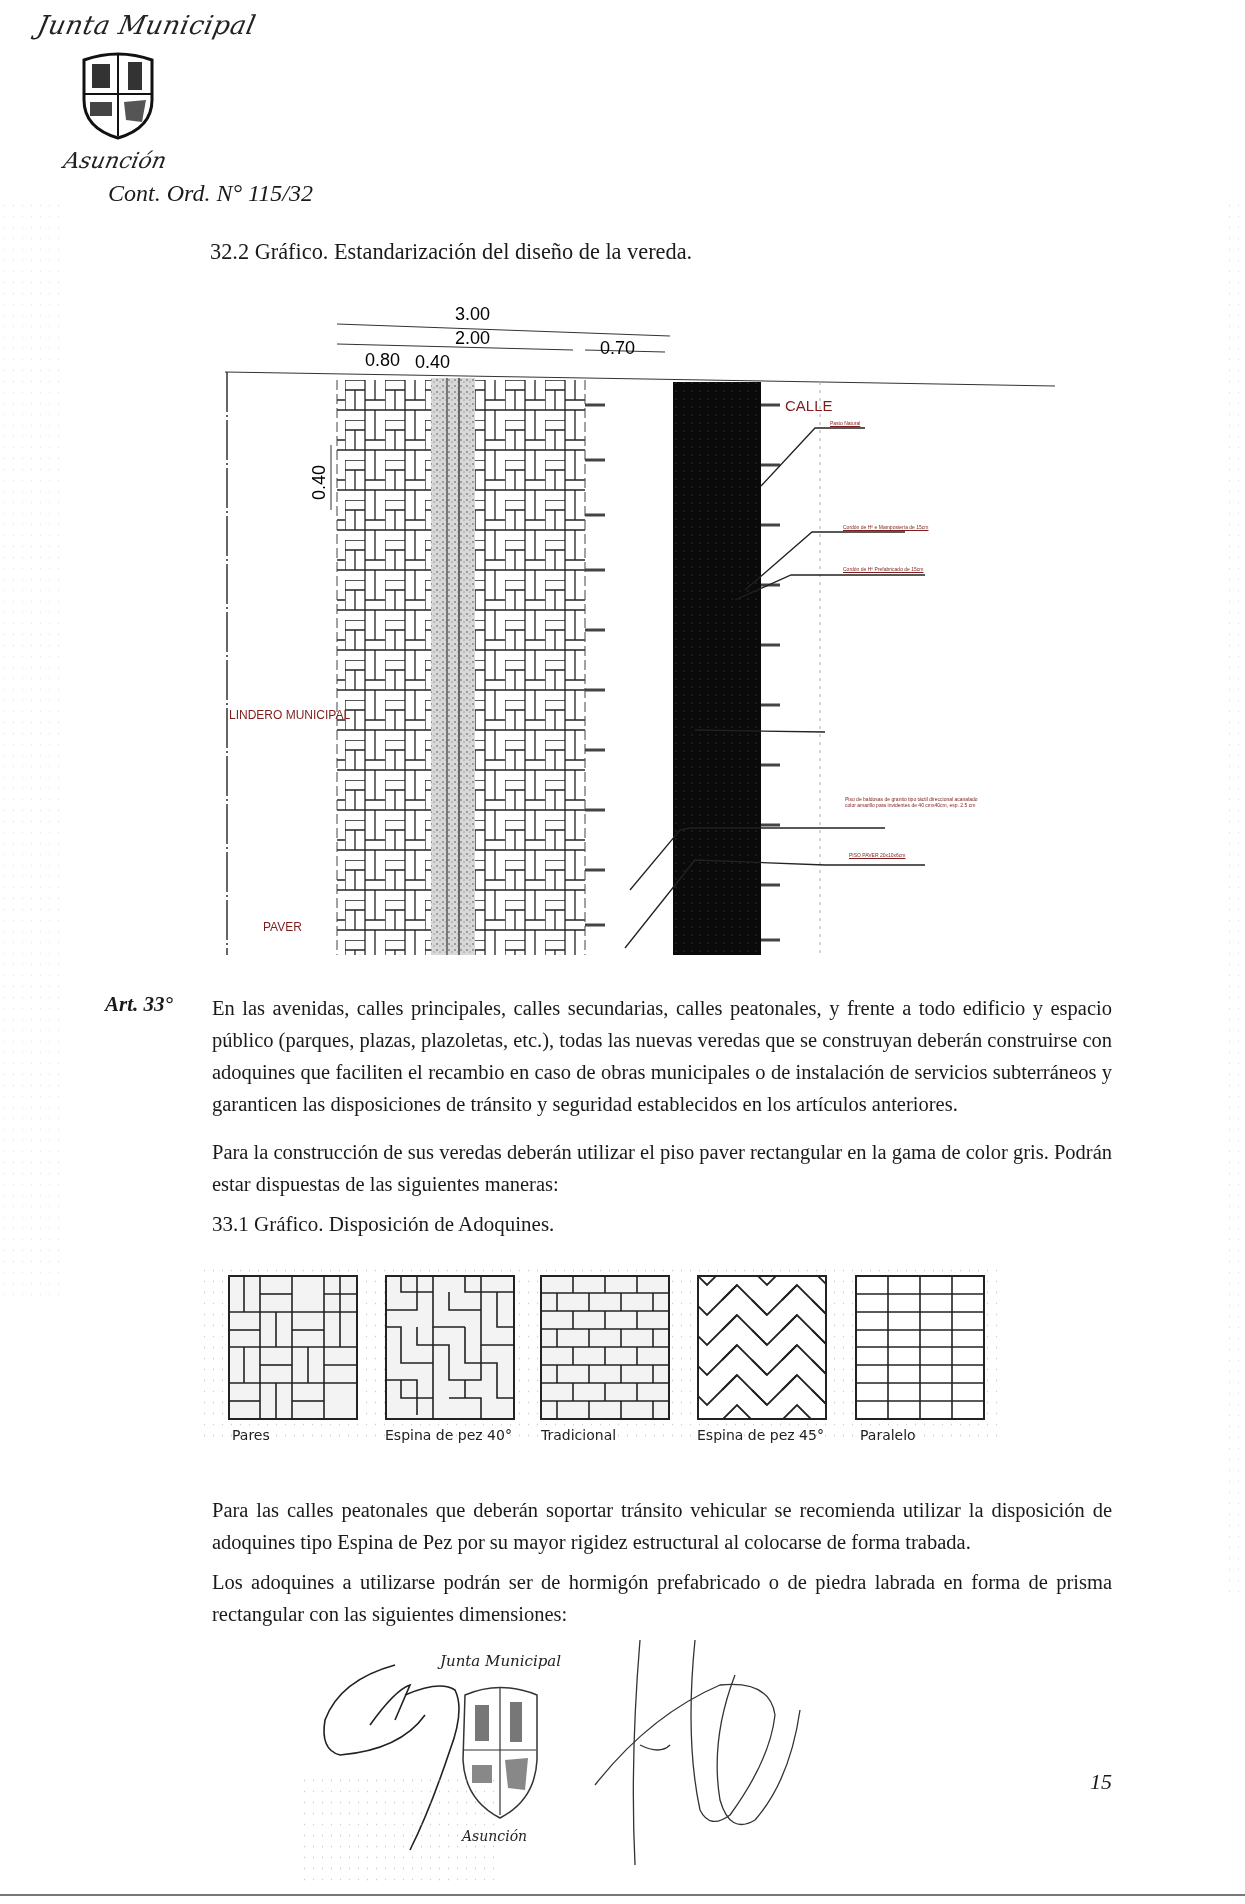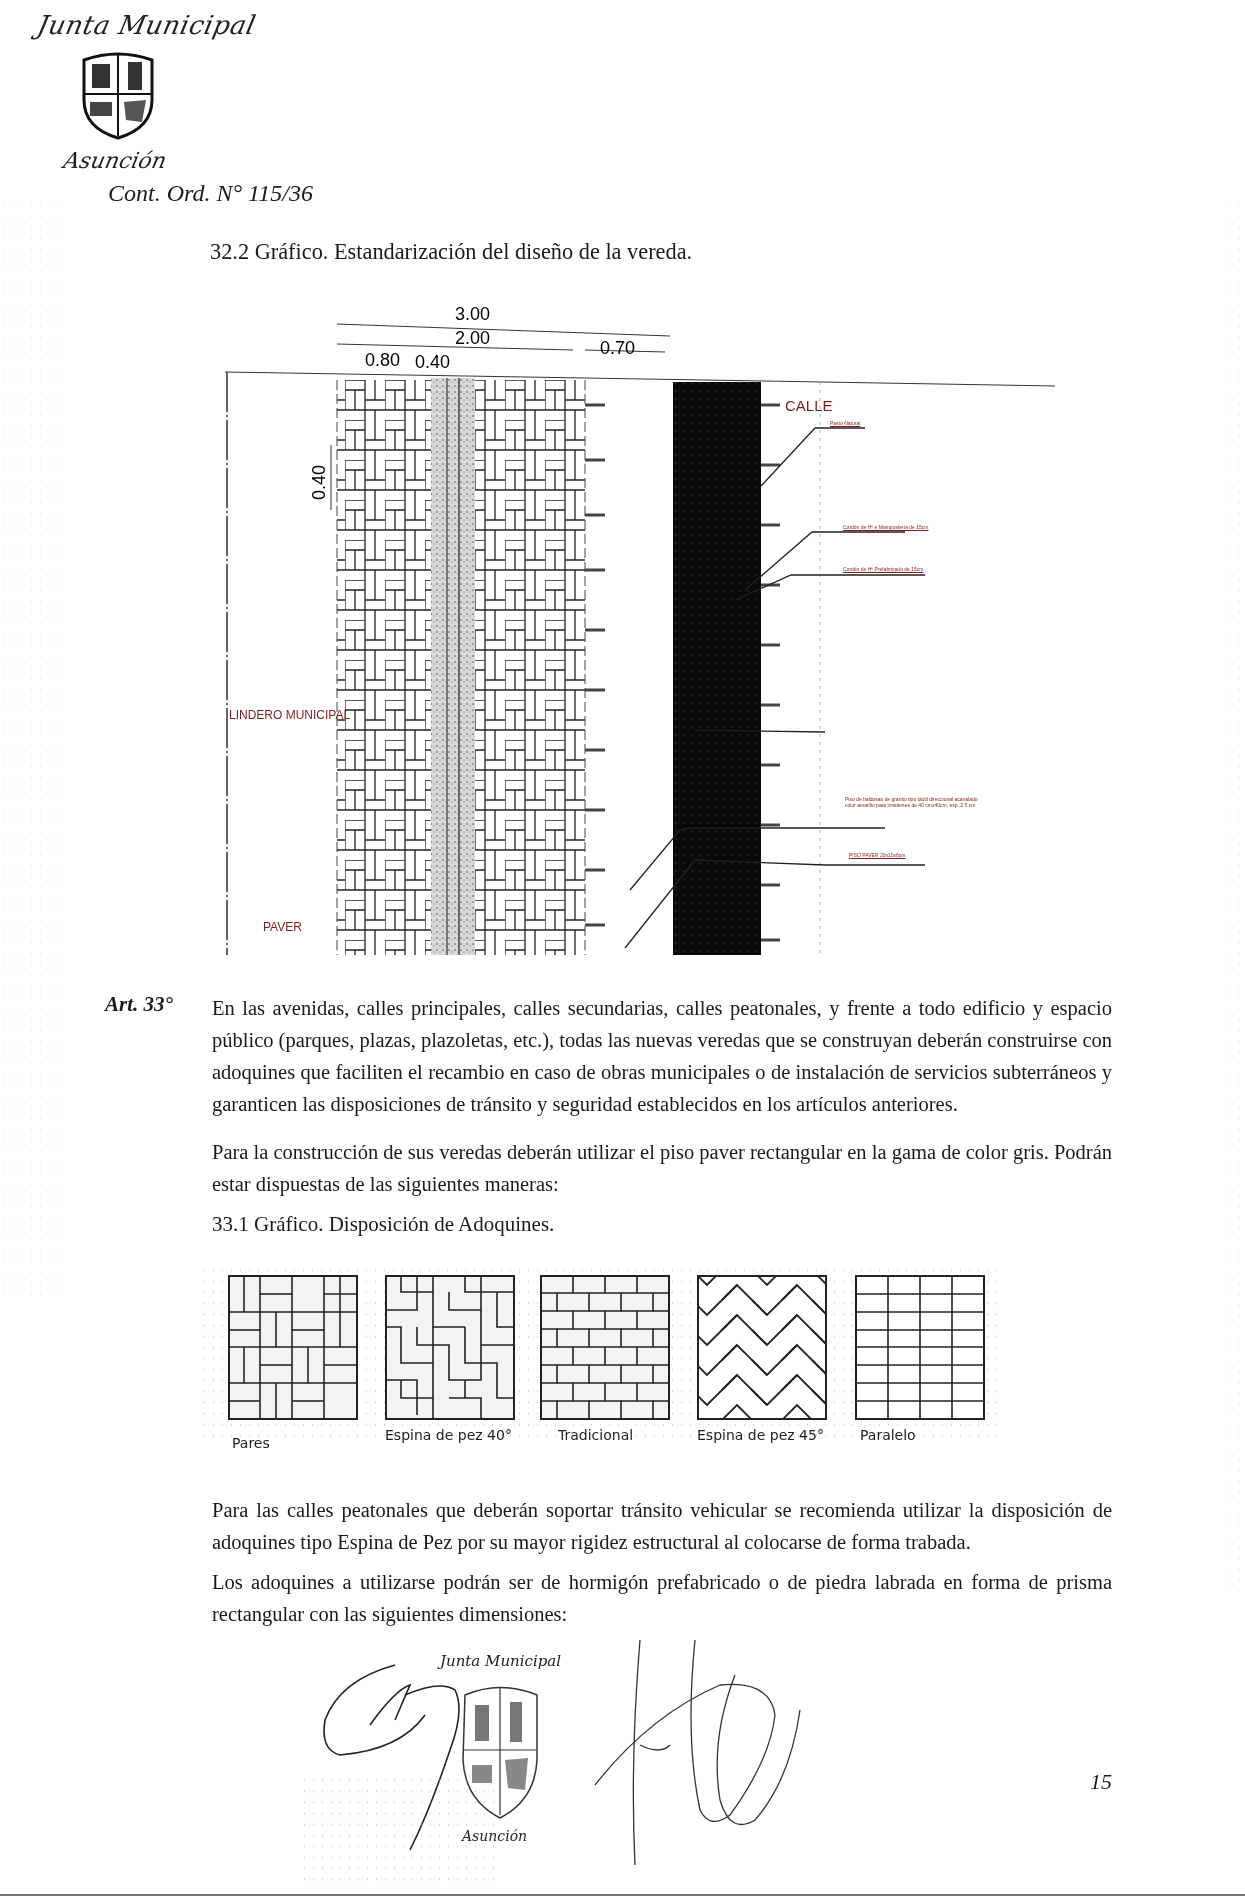--- a/index.html
+++ b/index.html
@@ -53,21 +53,21 @@
     <path d="M8 10 Q42 -2 76 10 L76 50 Q76 78 42 88 Q8 78 8 50 Z" fill="none" stroke="#111" stroke-width="3"></path>
     <line x1="42" y1="4" x2="42" y2="86" stroke="#111" stroke-width="2"></line>
     <line x1="9" y1="44" x2="75" y2="44" stroke="#111" stroke-width="2"></line>
     <rect x="16" y="14" width="18" height="24" fill="#333"></rect>
     <rect x="52" y="12" width="14" height="28" fill="#333"></rect>
     <rect x="14" y="52" width="22" height="14" fill="#444"></rect>
     <path d="M48 52 L70 50 L66 72 L50 70 Z" fill="#555"></path>
   </svg>
 </div>
 <div id="hdr-asuncion" class="abs script">Asunción</div>
-<div id="hdr-ordno" class="abs">Cont. Ord. N° 115/36</div>
+<div id="hdr-ordno" class="abs">Cont. Ord. N° 115/32</div>
 
 <div id="fig32-title" class="abs">32.2 Gráfico. Estandarización del diseño de la vereda.</div>
 
 <div id="fig32" class="abs">
   <svg width="830" height="665" viewBox="0 0 830 665" style="position:absolute;left:0;top:0">
     <defs>
       <pattern id="paver" width="40" height="40" patternUnits="userSpaceOnUse">
         <rect width="40" height="40" fill="#fff"></rect>
         <path d="M0 0 H20 V10 H0 Z M20 0 V20 M30 0 V20 M20 20 H40 M0 10 V30 M10 10 V30 M0 30 H20 M20 20 V40 M20 30 H40 M30 30 V40" fill="none" stroke="#222" stroke-width="1.3"></path>
       </pattern>
@@ -192,21 +192,21 @@
           <line x1="96" y1="90" x2="129" y2="90"></line>
         <line x1="32" y1="108" x2="32" y2="144"></line>
           <line x1="48" y1="108" x2="48" y2="144"></line>
           <line x1="64" y1="108" x2="64" y2="144"></line>
           <line x1="96" y1="108" x2="96" y2="144"></line>
         <line x1="1" y1="126" x2="32" y2="126"></line>
           <line x1="64" y1="126" x2="96" y2="126"></line>
       </g>
     </svg>
   </div>
-  <div class="pat-caption" style="left:22px;margin-top:8px;">Pares</div>
+  <div class="pat-caption" style="left:22px;">Pares</div>
 
   <div class="pattern" style="left:175px;">
     <svg width="130" height="150" viewBox="0 0 130 150">
       <rect x="1" y="1" width="128" height="143" fill="#f3f3f3" stroke="#222" stroke-width="2"></rect>
       <g stroke="#222" stroke-width="1.6" fill="none">
         <path d="M1 35 H32 V1 M16 1 V17 H48 M48 1 V52 H80 M64 17 V35 H96 V1 M80 1 V17 H129 M112 17 V52 H129 M96 35 V70 H129"></path>
         <path d="M1 52 H16 V88 H48 V52 M32 52 V70 H64 V105 H96 V70 M80 52 V88 H112 V123 H129 M1 88 V105 H32 V140 M16 105 V123 H48 V88 M48 123 V144 M64 123 H96 V144 M80 105 V123"></path>
       </g>
     </svg>
   </div>
@@ -247,21 +247,21 @@
         <line x1="33" y1="108" x2="33" y2="126"></line>
           <line x1="65" y1="108" x2="65" y2="126"></line>
           <line x1="97" y1="108" x2="97" y2="126"></line>
         <line x1="17" y1="126" x2="17" y2="144"></line>
           <line x1="49" y1="126" x2="49" y2="144"></line>
           <line x1="81" y1="126" x2="81" y2="144"></line>
           <line x1="113" y1="126" x2="113" y2="144"></line>
       </g>
     </svg>
   </div>
-  <div class="pat-caption" style="left:348px;text-align:right;">Tradicional</div>
+  <div class="pat-caption" style="left:331px;text-align:right;">Tradicional</div>
 
   <div class="pattern" style="left:487px;">
     <svg width="130" height="150" viewBox="0 0 130 150">
       <defs>
         <clipPath id="clip45">
             <rect x="1" y="1" width="128" height="143"></rect>
           </clipPath>
       </defs>
       <rect x="1" y="1" width="128" height="143" fill="#fff" stroke="#222" stroke-width="2"></rect>
       <g clip-path="url(#clip45)" stroke="#222" stroke-width="1.8" fill="none">

